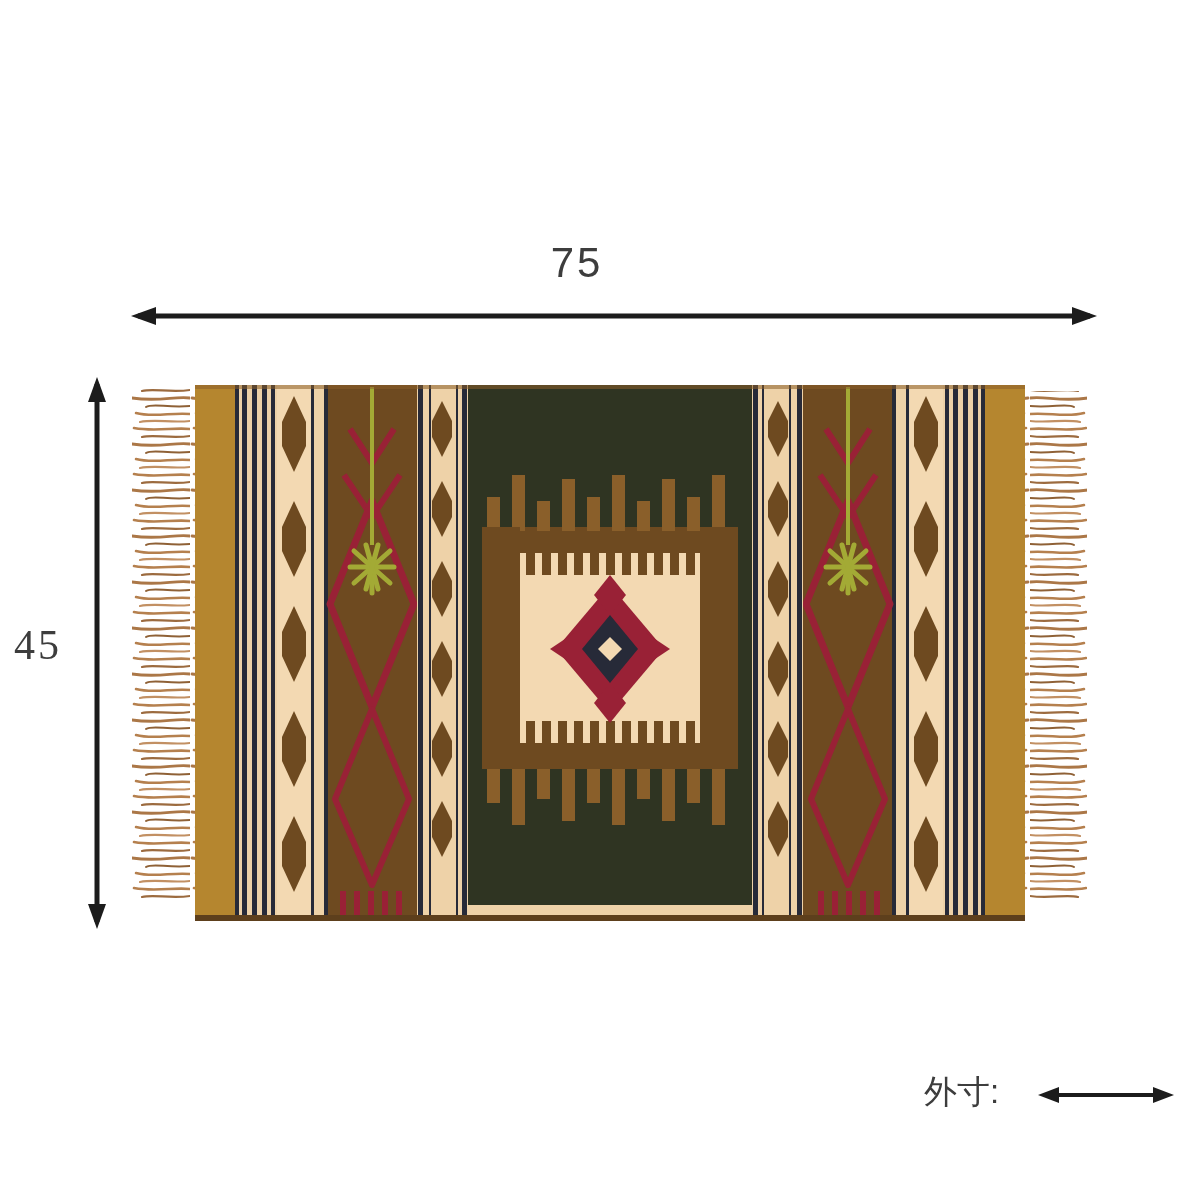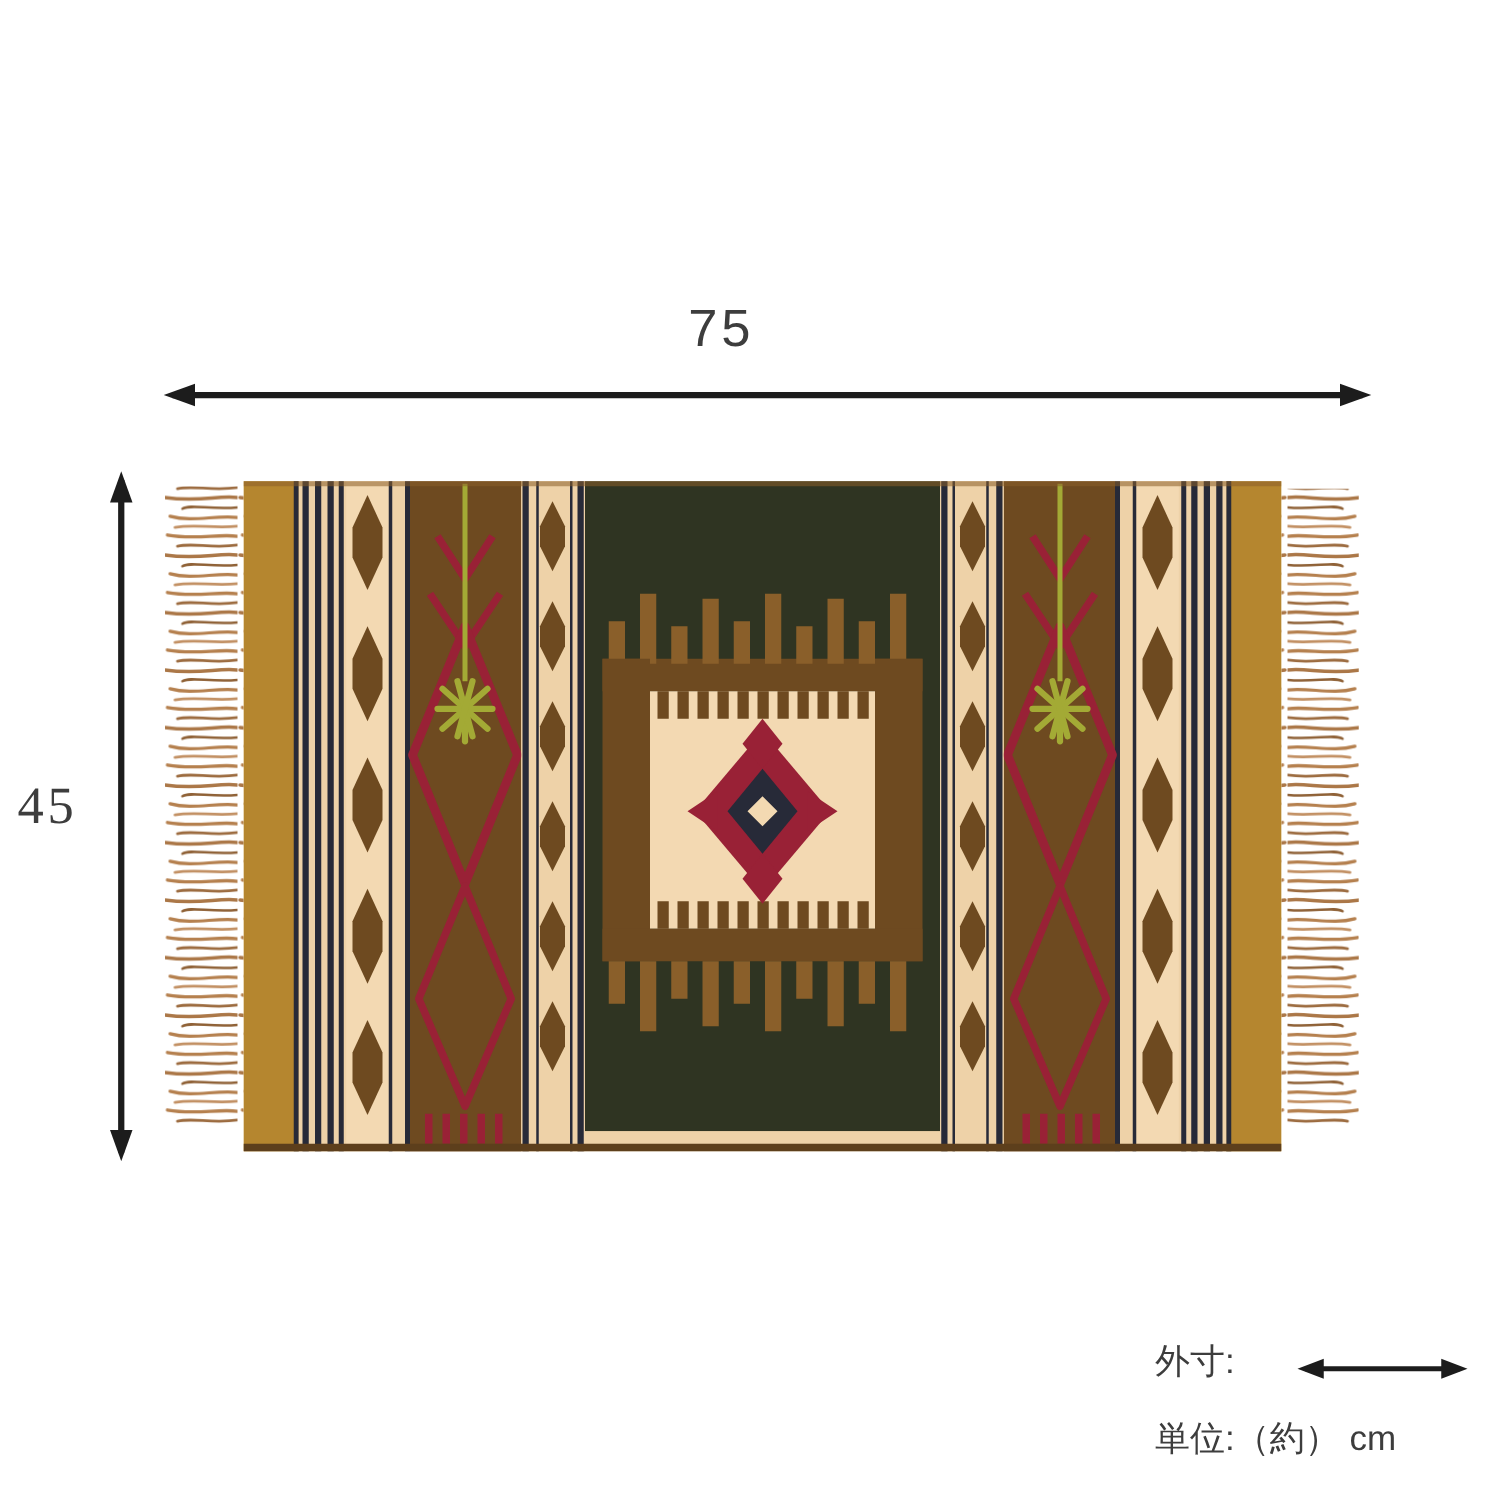--- a/index.html
+++ b/index.html
@@ -14,21 +14,21 @@
   body{font-family:"Liberation Sans","DejaVu Sans",sans-serif;}
   .canvas{position:relative;width:1200px;height:1200px;background:var(--bg);overflow:hidden;padding-left:17px;}
   .dim-label{position:absolute;color:var(--text);font-size:42px;line-height:1;letter-spacing:3px;white-space:nowrap;}
   .dim-label.width{left:577px;top:242px;transform:translateX(-50%);}
   .dim-label.height{left:38px;top:624px;transform:translateX(-50%);font-family:Liberation Serif, serif;}
   .arrow-svg{position:absolute;display:block;}
   .arrow-line{stroke:var(--arrow);stroke-width:5;}
   .arrow-line.thin{stroke-width:4;}
   .arrow-head{fill:var(--arrow);}
   .rug-svg{position:absolute;left:130px;top:378px;width:980px;height:550px;display:block;}
-  .legend{position:absolute;color:var(--text);font-size:28px;line-height:1.1;white-space:nowrap;}
+  .legend{position:absolute;color:var(--text);font-size:33px;line-height:1.1;white-space:nowrap;}
   .legend.row1{left:924px;top:1074px;}
   .legend.row2{left:924px;top:1136px;}
   
   .f-gold{fill:var(--gold);} .f-cream{fill:var(--cream);} .f-cream2{fill:var(--cream2);}
   .f-navy{fill:var(--navy);} .f-brown{fill:var(--brown);} .f-brown2{fill:var(--brown2);}
   .f-dbrown{fill:var(--darkbrown);} .f-green{fill:var(--green);} .f-red{fill:var(--red);}
   .f-olive{fill:var(--olive);}
   .s-red{stroke:var(--red);fill:none;stroke-linejoin:round;}
   .s-olive{stroke:var(--olive);fill:none;stroke-linecap:round;}
   .fr1{stroke:var(--tan1);} .fr2{stroke:var(--tan2);} .fr3{stroke:var(--tan3);}
@@ -203,15 +203,14 @@
     <rect class="f-dbrown" x="65" y="536" width="830" height="6"></rect>
     <rect class="f-brown2" x="65" y="6" width="830" height="4" opacity="0.55"></rect>
   </svg>
 
   <div class="legend row1">外寸:</div>
   <svg class="arrow-svg" style="left:1036px;top:1082px;width:140px;height:26px" viewBox="0 0 140 26" aria-hidden="true">
     <line class="arrow-line thin" x1="8" y1="13" x2="132" y2="13"></line>
     <polygon class="arrow-head" points="2,13 23,5 23,21"></polygon>
     <polygon class="arrow-head" points="138,13 117,5 117,21"></polygon>
   </svg>
-  <div class="legend row2">単位:（約） cm</div>
 
 </div>
 
 </body></html>

